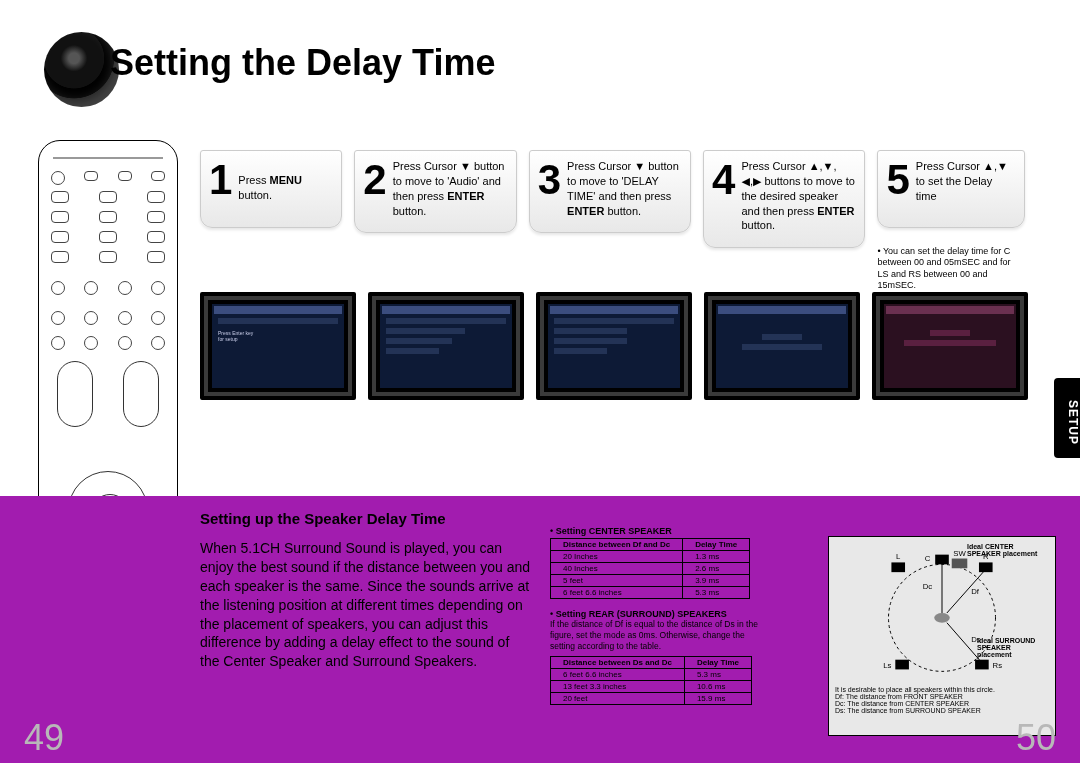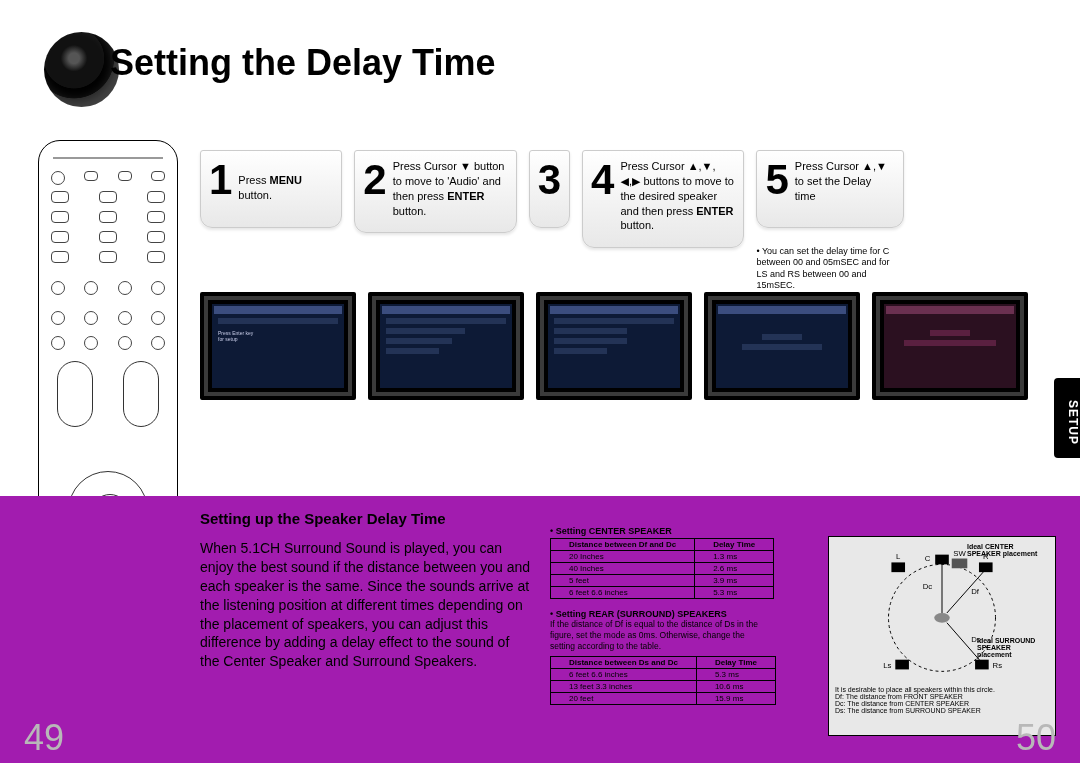--- a/index.html
+++ b/index.html
@@ -53,21 +53,21 @@
   .lower{position:absolute;top:496px;left:0;right:0;bottom:0;background:#a21caf;}
   .lower-inner{position:absolute;left:200px;right:24px;top:14px;bottom:10px;}
   .sub-title{font-size:15px;font-weight:700;margin-bottom:12px;}
   .intro{font-size:14px;line-height:1.35;max-width:330px;}
 
   .col-right{position:absolute;left:350px;top:16px;right:0;}
   .bullet-head{font-size:9px;font-weight:700;}
   .bullet-body{font-size:8.5px;line-height:1.3;margin-bottom:4px;max-width:210px;}
 
   table.delay{border-collapse:collapse;font-size:8px;margin:2px 0 10px 0;}
-  table.delay th,table.delay td{border:1px solid #000;padding:1px 18px;}
+  table.delay th,table.delay td{border:1px solid #000;padding:1px 12px;}
   table.delay th{font-weight:700;}
 
   
   .diagram{position:absolute;right:0;top:10px;width:228px;height:200px;border:1px solid #000;padding:6px;font-size:7px;background:#e8e8e8;}
   .diagram svg{width:100%;height:140px;}
   .placement-label{font-size:7px;font-weight:700;}
 
   .pagenum{position:absolute;bottom:4px;font-size:36px;color:#b8b8b8;font-weight:400;}
   .pagenum.l{left:24px;}
   .pagenum.r{right:24px;}
@@ -141,20 +141,21 @@
       </div>
     <div class="step">
         <div class="tab">
           <div class="step-num">2</div>
           <div class="step-text">Press Cursor ▼ button to move to 'Audio' and then press <b>ENTER</b> button.</div>
         </div>
       </div>
     <div class="step">
         <div class="tab">
           <div class="step-num">3</div>
+          <div class="step-text">Press Cursor ▼ button to move to 'DELAY TIME' and then press <b>ENTER</b> button.</div>
         </div>
       </div>
     <div class="step">
         <div class="tab">
           <div class="step-num">4</div>
           <div class="step-text">Press Cursor ▲,▼, ◀,▶ buttons to move to the desired speaker and then press <b>ENTER</b> button.</div>
         </div>
       </div>
     <div class="step step5">
       <div style="display:flex;flex-direction:column;">

